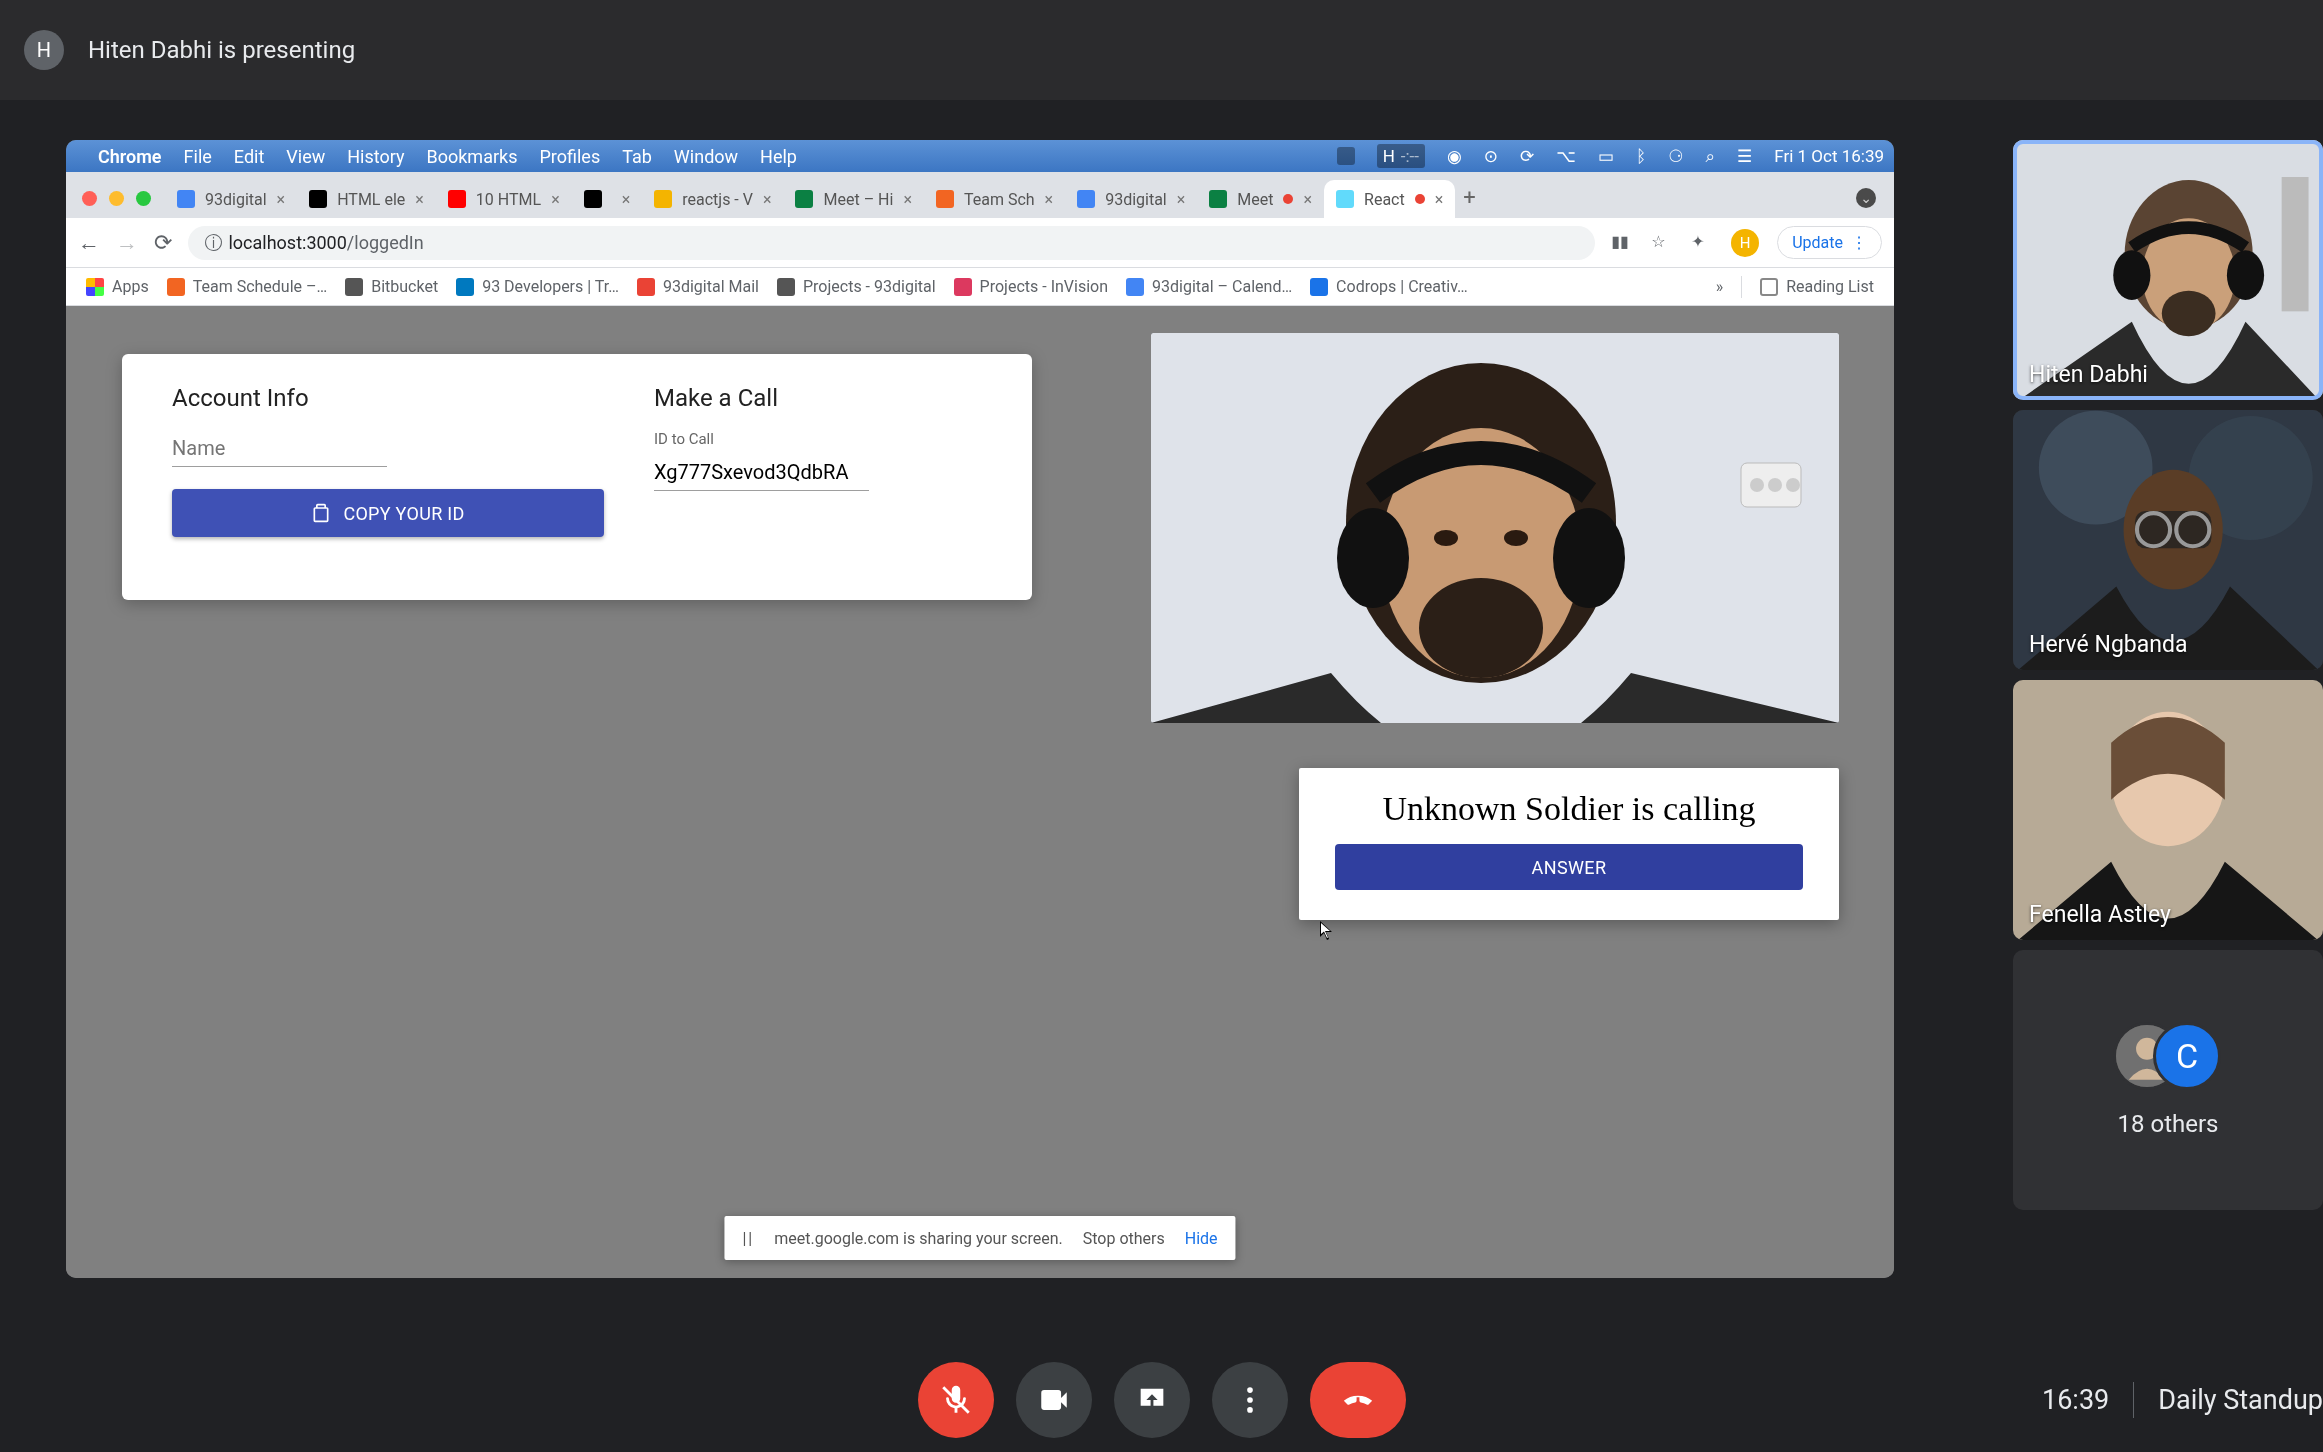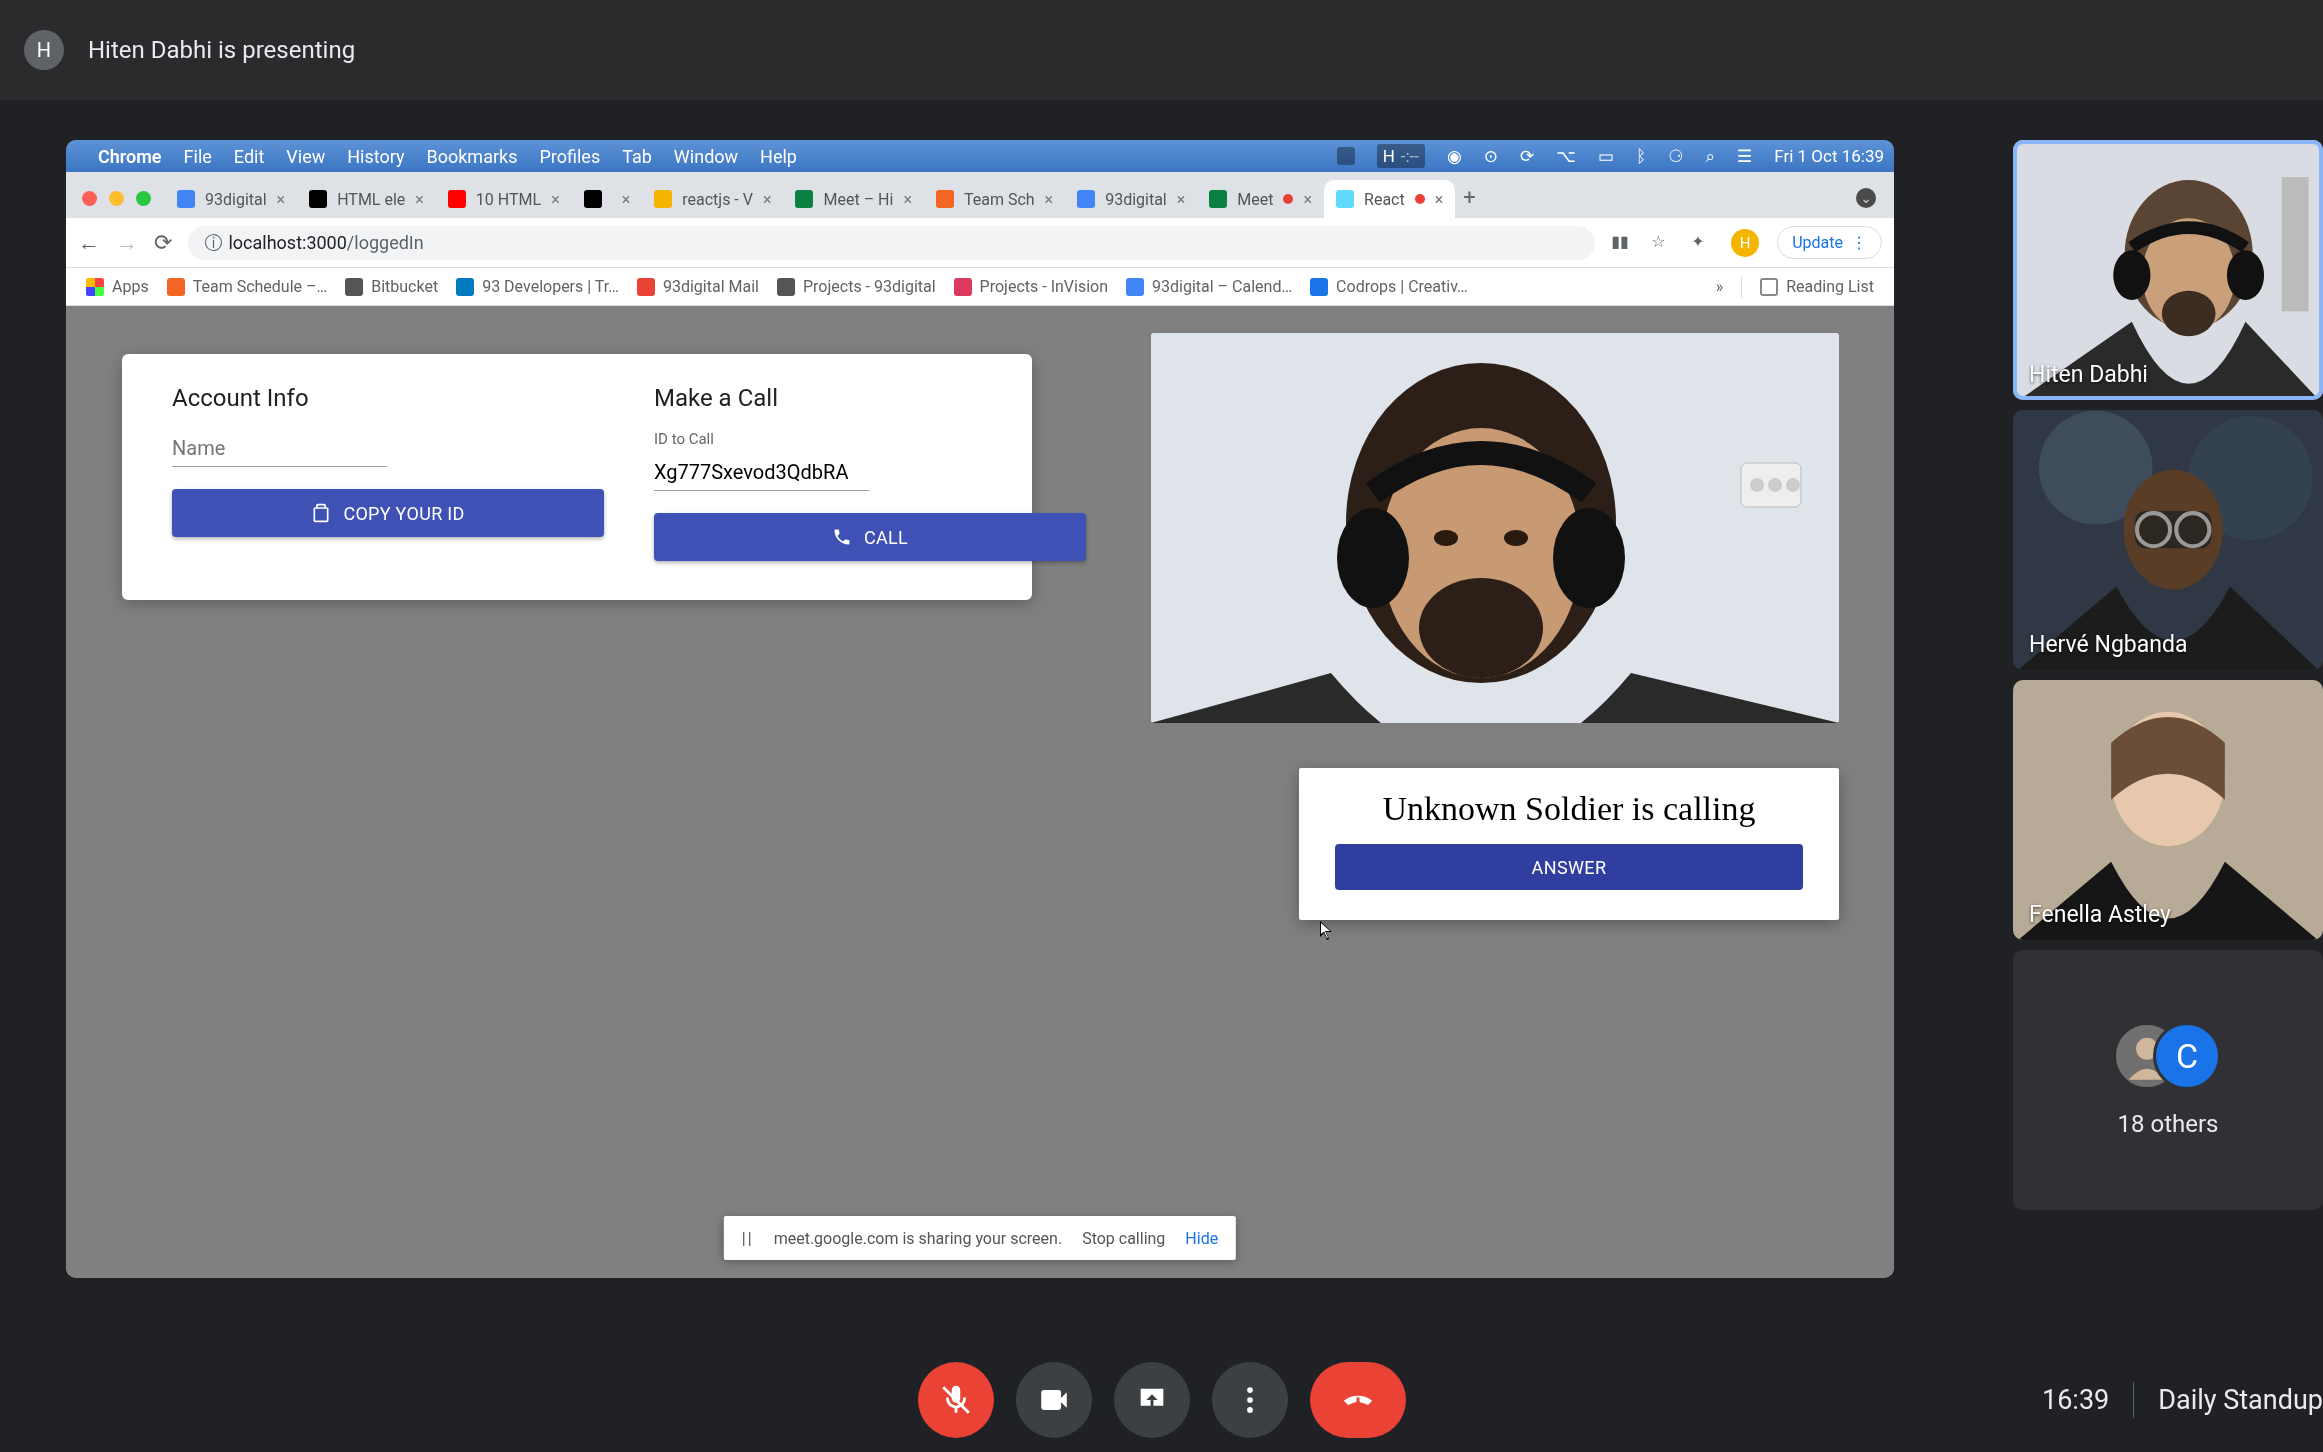--- a/index.html
+++ b/index.html
@@ -415,26 +415,20 @@
           <svg viewBox="0 0 24 24">
               <path d="M16 1H8a2 2 0 00-2 2v2h2V3h8v2h2V3a2 2 0 00-2-2zM19 5H5a2 2 0 00-2 2v14a2 2 0 002 2h14a2 2 0 002-2V7a2 2 0 00-2-2zm0 16H5V7h14z"></path>
             </svg>
           <span>COPY YOUR ID</span>
         </button>
       </div>
       <div style="flex:1">
         <h3>Make a Call</h3>
         <small>ID to Call</small>
         <input class="underline-input" style="color: rgb(0, 0, 0);" value="Xg777Sxevod3QdbRA">
-        <button class="pill-btn">
-          <svg viewBox="0 0 24 24">
-              <path d="M6.6 10.8a15 15 0 006.6 6.6l2.2-2.2a1 1 0 011-.24 11 11 0 003.5.56 1 1 0 011 1V20a1 1 0 01-1 1A17 17 0 013 4a1 1 0 011-1h3.5a1 1 0 011 1 11 11 0 00.56 3.5 1 1 0 01-.24 1z"></path>
-            </svg>
-          <span>CALL</span>
-        </button>
       </div>
     </div>
 
     <div class="video-preview">
       <svg viewBox="0 0 688 390" preserveAspectRatio="xMidYMid slice">
         <rect width="688" height="390" fill="#dfe3ea"></rect>
         <rect x="590" y="130" width="60" height="44" rx="6" fill="#eee" stroke="#bbb"></rect>
         <circle cx="606" cy="152" r="7" fill="#ccc"></circle>
           <circle cx="624" cy="152" r="7" fill="#ccc"></circle>
           <circle cx="642" cy="152" r="7" fill="#ccc"></circle>
@@ -456,17 +450,17 @@
     </div>
 
     <svg class="cursor" viewBox="0 0 14 20">
       <path d="M0 0 L0 16 L4 12 L7 19 L9 18 L6 11 L12 11 Z" fill="#000"></path>
       <path d="M1 2 L1 13 L4 10.5 L7 17 L8 16.5 L5 10 L10 10 Z" fill="#fff"></path>
     </svg>
 
     <div class="sharebar">
       <span class="pause">||</span>
       <span>meet.google.com is sharing your screen.</span>
-      <span class="stop">Stop calling</span>
+      <span class="stop">Stop others</span>
       <span class="hide">Hide</span>
     </div>
   </div>
 </div>
 
 </body></html>

